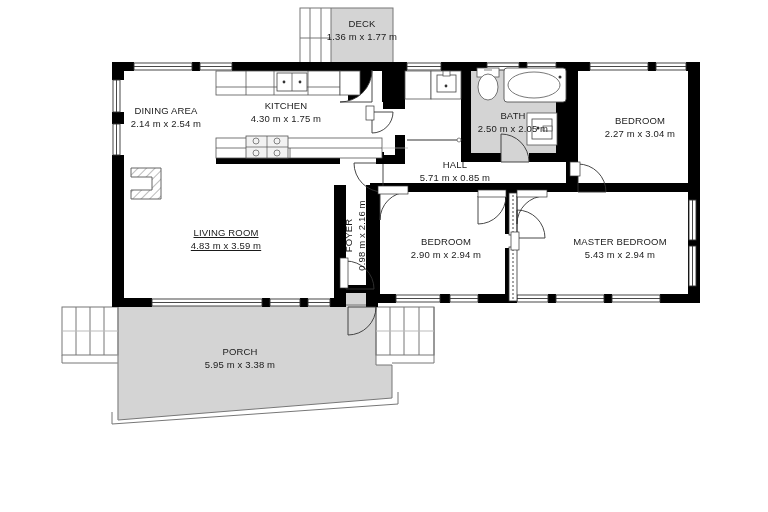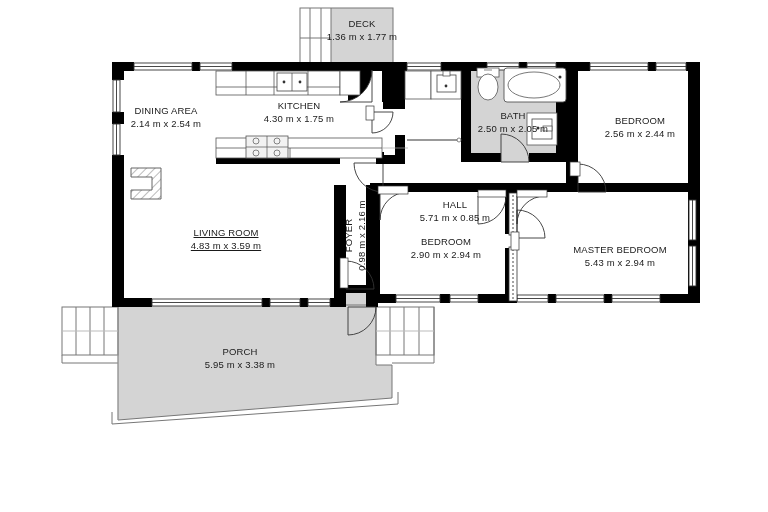--- a/index.html
+++ b/index.html
@@ -345,57 +345,57 @@
   <div class="room-label" style="left:312px; top:18px; width:100px;">
     <span class="rname">DECK</span>
     <span class="rdim">1.36 m x 1.77 m</span>
   </div>
 
   <div class="room-label" style="left:106px; top:105px; width:120px;">
     <span class="rname">DINING AREA</span>
     <span class="rdim">2.14 m x 2.54 m</span>
   </div>
 
-  <div class="room-label" style="left:239px; top:100px; width:120px;">
+  <div class="room-label" style="left:226px; top:100px; width:120px;">
     <span class="rname">KITCHEN</span>
     <span class="rdim">4.30 m x 1.75 m</span>
   </div>
 
 
   <div class="room-label" style="left:458px; top:110px; width:110px;">
     <span class="rname">BATH</span>
     <span class="rdim">2.50 m x 2.05 m</span>
   </div>
 
   <div class="room-label" style="left:580px; top:115px; width:120px;">
     <span class="rname">BEDROOM</span>
-    <span class="rdim">2.56 m x 2.44 m</span>
-  </div>
-
-  <div class="room-label" style="left:395px; top:159px; width:120px;margin-top:40px;">
+    <span class="rdim">2.27 m x 3.04 m</span>
+  </div>
+
+  <div class="room-label" style="left:395px; top:159px; width:120px;">
     <span class="rname">HALL</span>
     <span class="rdim">5.71 m x 0.85 m</span>
   </div>
 
   <div class="room-label" style="left:166px; top:227px; width:120px;text-decoration:underline;">
     <span class="rname">LIVING ROOM</span>
     <span class="rdim">4.83 m x 3.59 m</span>
   </div>
 
   <div class="room-label rot" style="left:305px; top:223px; width:100px;">
     <span class="rname">FOYER</span>
     <span class="rdim">0.98 m x 2.16 m</span>
   </div>
 
   <div class="room-label" style="left:386px; top:236px; width:120px;">
     <span class="rname">BEDROOM</span>
     <span class="rdim">2.90 m x 2.94 m</span>
   </div>
 
-  <div class="room-label" style="left:550px; top:236px; width:140px;margin-top:8px;">
+  <div class="room-label" style="left:550px; top:236px; width:140px;">
     <span class="rname">MASTER BEDROOM</span>
     <span class="rdim">5.43 m x 2.94 m</span>
   </div>
 
   <div class="room-label" style="left:180px; top:346px; width:120px;">
     <span class="rname">PORCH</span>
     <span class="rdim">5.95 m x 3.38 m</span>
   </div>
 
 </div>

